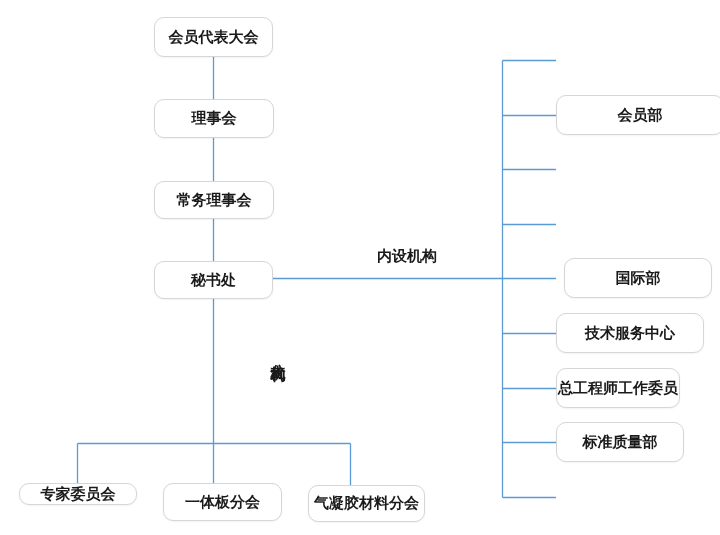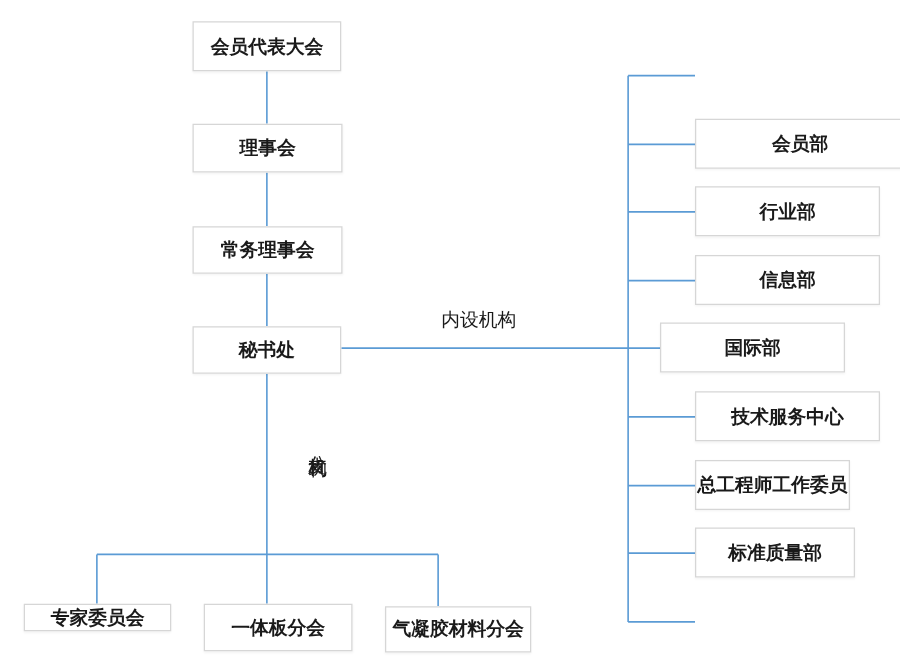--- a/index.html
+++ b/index.html
@@ -22,30 +22,31 @@
   .connectors {
     position: absolute; left: 0; top: 0;
     width: 720px; height: 535px;
     color: var(--line);
   }
   .connectors line { stroke: currentColor; stroke-width: 1.3; }
   .node {
     position: absolute;
     background: #ffffff;
     border: 1px solid var(--border);
-    border-radius: 0;
+    border-radius: 10px;
     display: flex; align-items: center; justify-content: center;
     font-size: 15px; font-weight: 700; color: var(--text);
     white-space: nowrap;
     box-shadow: 0 1px 2px rgba(0,0,0,0.05);
   }
   .glabel {
     position: absolute;
-    font-size: 15px; font-weight: 400; color: var(--text);
+    font-size: 15px; font-weight: 700; color: var(--text);
     white-space: nowrap;
+    margin-left: 24px;
   }
   .glabel.vertical {
     writing-mode: vertical-rl;
     letter-spacing: 1px;
     white-space: normal;
   }
 </style>
 </head>
 <body>
 
@@ -80,23 +81,21 @@
 
   <div class="node" style="left:154px; top:17px;  width:119px; height:40px">会员代表大会</div>
   <div class="node" style="left:154px; top:181px; width:120px; height:38px">常务理事会</div>
   <div class="node" style="left:154px; top:99px;  width:120px; height:39px">理事会</div>
   <div class="node" style="left:154px; top:261px; width:119px; height:38px">秘书处</div>
 
   <div class="glabel" style="left:353px; top:247px">内设机构</div>
   <div class="glabel vertical" style="left:244px; top:352px; height:66px">分支机构</div>
 
   <div class="node" style="left:556px; top:95px;  width:168px; height:40px">会员部</div>
-  <div class="node" style="left:556px; top:149px; width:148px; height:40px">行业部</div>
-  <div class="node" style="left:556px; top:204px; width:148px; height:40px">信息部</div>
-  <div class="node" style="left:528px; top:258px; width:148px; height:40px">国际部</div>
+  <div class="node" style="left:564px; top:258px; width:148px; height:40px">国际部</div>
   <div class="node" style="left:556px; top:313px; width:148px; height:40px">技术服务中心</div>
   <div class="node" style="left:556px; top:368px; width:124px; height:40px">总工程师工作委员</div>
   <div class="node" style="left:556px; top:422px; width:128px; height:40px">标准质量部</div>
 
   <div class="node" style="left:19px;  top:483px; width:118px; height:22px">专家委员会</div>
   <div class="node" style="left:308px; top:485px; width:117px; height:37px">气凝胶材料分会</div>
   <div class="node" style="left:163px; top:483px; width:119px; height:38px">一体板分会</div>
 
 </div>
 

